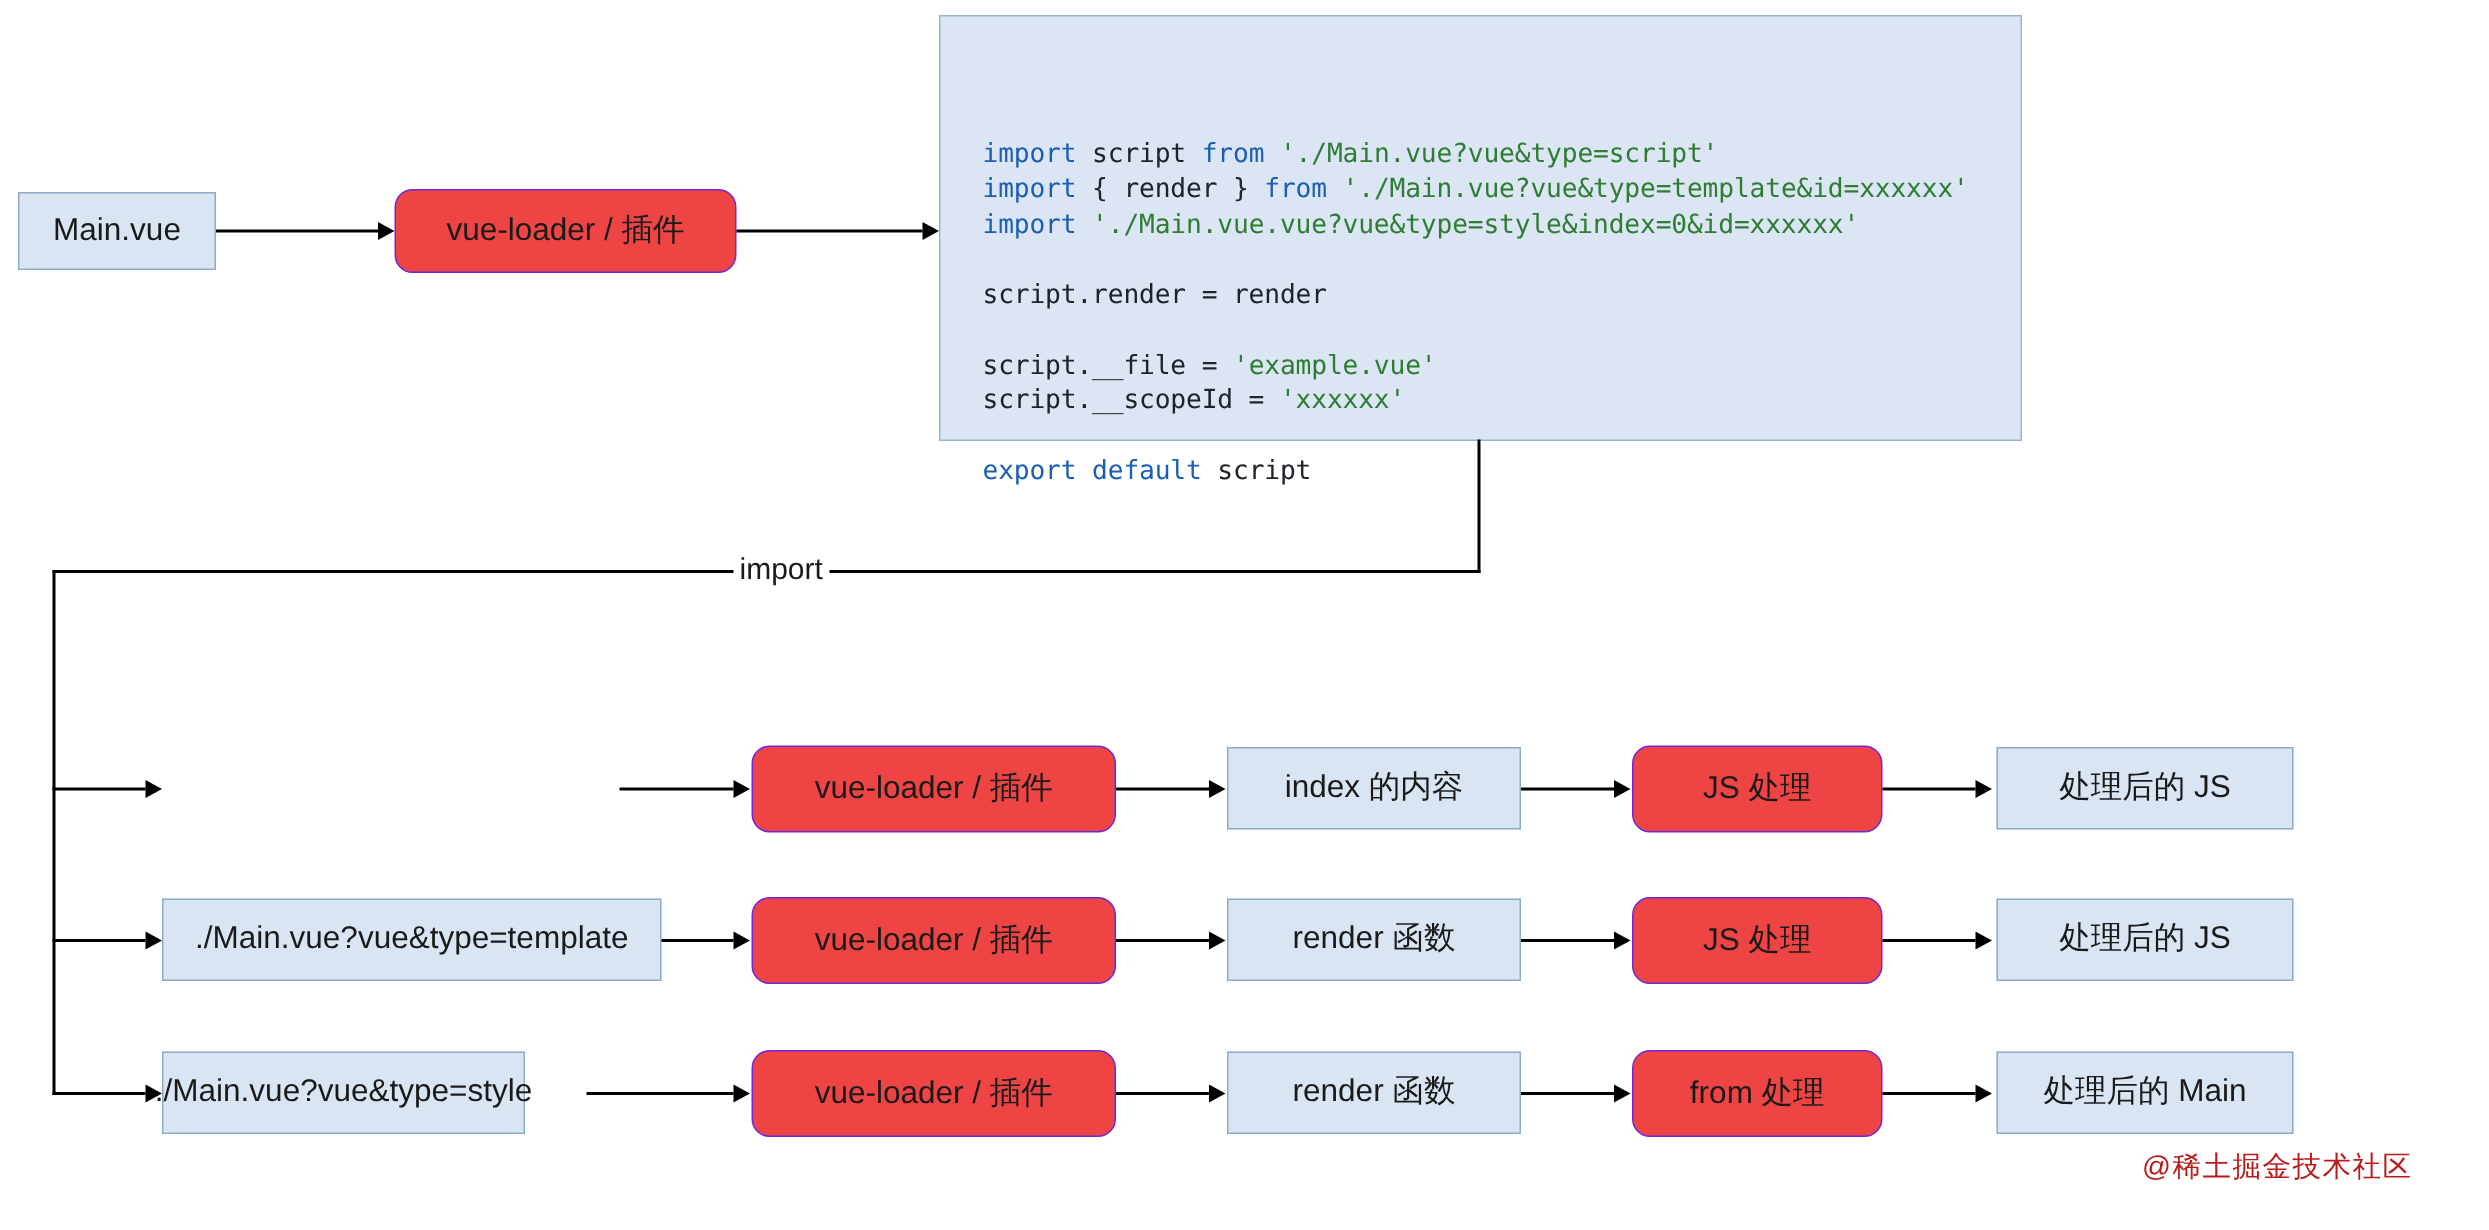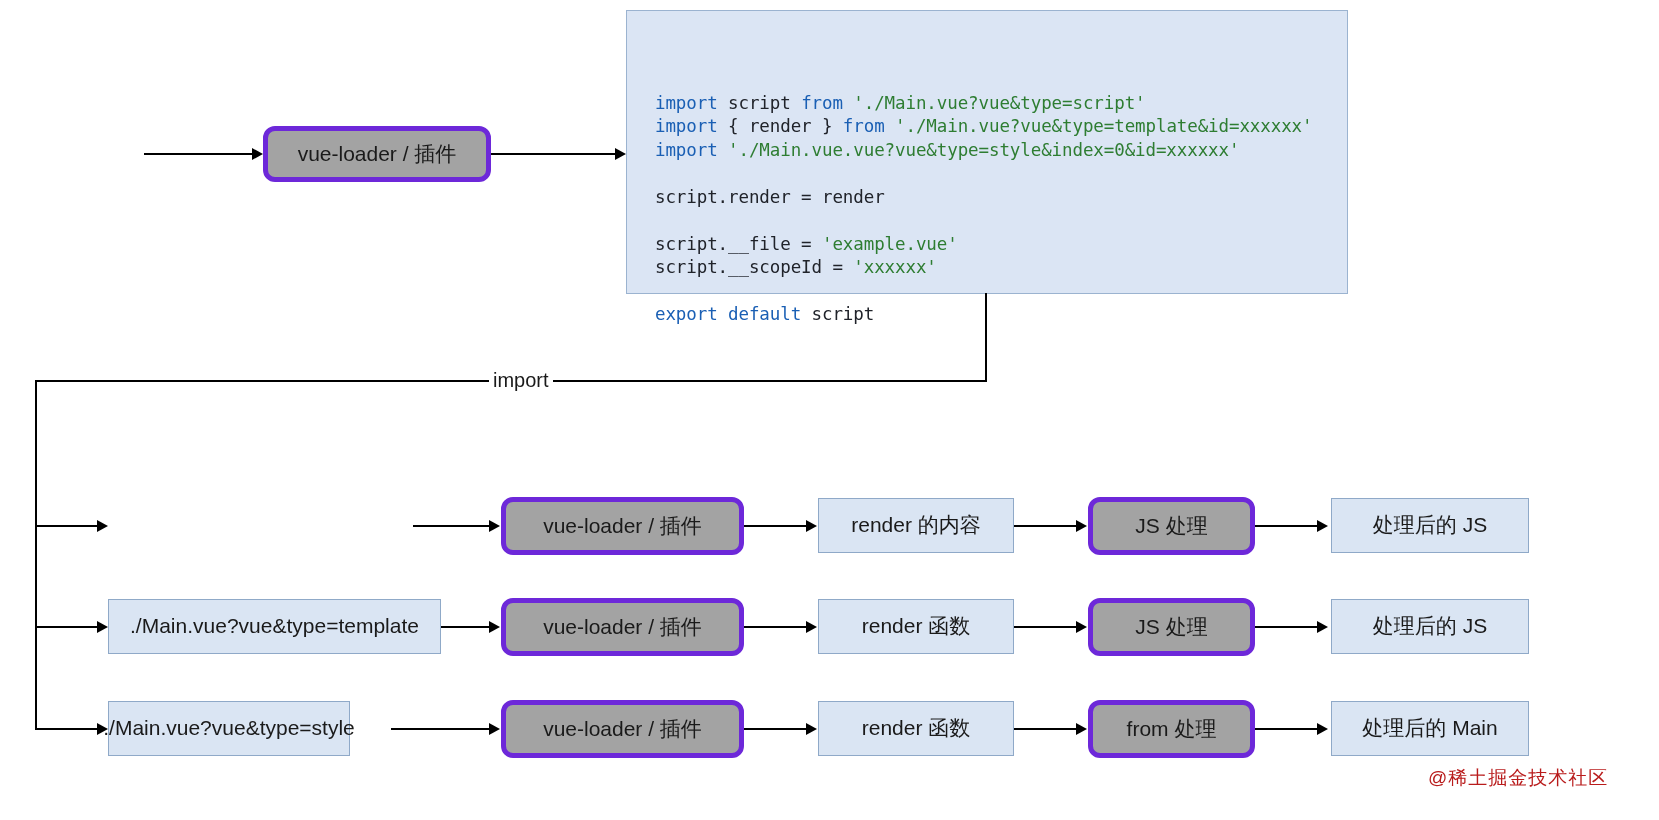--- a/index.html
+++ b/index.html
@@ -30,22 +30,22 @@
     font-size: 21px;
     line-height: 1.25;
     white-space: nowrap;
   }
   .node.blue {
     background: #dae5f3;
     border: 1px solid #8fa9c8;
     border-radius: 0;
   }
   .node.yellow {
-    background: #a3a3a3;
-    border: 5px solid #6d28d9;
+    background: #ef4444;
+    border: 1px solid #6d28d9;
     border-radius: 12px;
   }
   .node.codebox {
     background: #dbe5f4;
     border: 1px solid #9bb3d0;
     border-radius: 0;
     display: block;
     text-align: left;
     white-space: pre;
   }
@@ -95,20 +95,23 @@
     font-size: 19px;
     white-space: nowrap;
     letter-spacing: 1px;
   }
 </style>
 </head>
 <body>
 
 <div id="stage">
 
+  <div class="node blue" style="left:12px; top:128px; width:132px; height:52px;">
+    <span>Main.vue</span>
+  </div>
 
   <div class="hline" style="left:144px; top:153px; width:108px;"></div>
   <div class="arrowhead" style="left:252px; top:148px;"></div>
 
   <div class="node yellow" style="left:263px; top:126px; width:228px; height:56px;">
     <span>vue-loader / 插件</span>
   </div>
 
   <div class="hline" style="left:491px; top:153px; width:124px;"></div>
   <div class="arrowhead" style="left:615px; top:148px;"></div>
@@ -132,21 +135,21 @@
   <div class="arrowhead" style="left:489px; top:520px;"></div>
 
   <div class="node yellow" style="left:501px; top:497px; width:243px; height:58px;">
     <span>vue-loader / 插件</span>
   </div>
 
   <div class="hline" style="left:744px; top:525px; width:62px;"></div>
   <div class="arrowhead" style="left:806px; top:520px;"></div>
 
   <div class="node blue" style="left:818px; top:498px; width:196px; height:55px;">
-    <span>render 的内容</span>
+    <span>index 的内容</span>
   </div>
 
   <div class="hline" style="left:1014px; top:525px; width:62px;"></div>
   <div class="arrowhead" style="left:1076px; top:520px;"></div>
 
   <div class="node yellow" style="left:1088px; top:497px; width:167px; height:58px;">
     <span>JS 处理</span>
   </div>
 
   <div class="hline" style="left:1255px; top:525px; width:62px;"></div>

